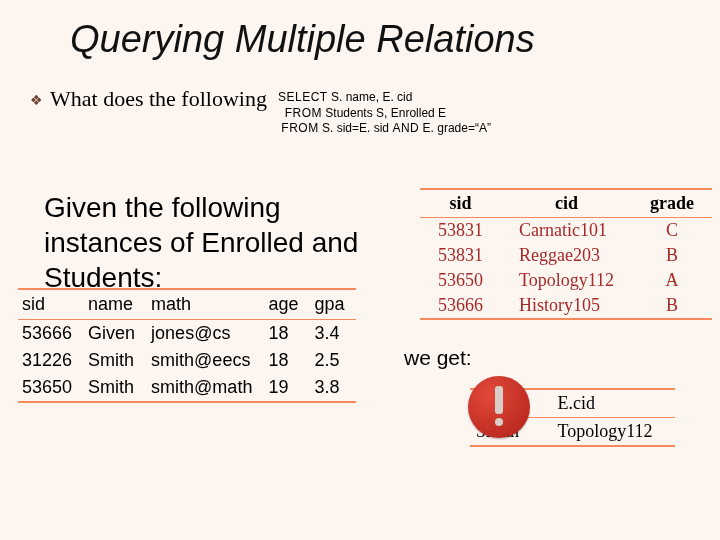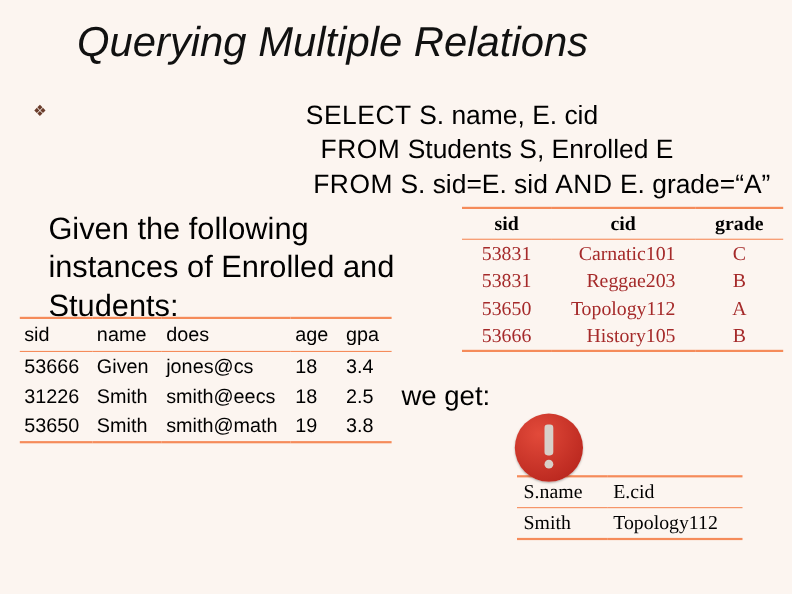--- a/index.html
+++ b/index.html
@@ -39,21 +39,21 @@
     left: 50px;
     top: 86px;
     font-size: 22px;
     line-height: 1.2;
     width: 240px;
   }
   .sql {
     position: absolute;
     left: 278px;
     top: 90px;
-    font-size: 24px;
+    font-size: 12px;
     font-family: Arial, sans-serif;
     line-height: 1.3;
   }
   .sql .kw {
     font-family: Arial, sans-serif;
     letter-spacing: 0.5px;
   }
   .given {
     position: absolute;
     left: 44px;
@@ -97,43 +97,42 @@
   }
   .enrolled th {
     font-weight: bold;
     text-align: center;
     padding: 3px 18px;
     border-top: 2px solid #f58b5a;
     border-bottom: 1px solid #f58b5a;
   }
   .enrolled td {
     padding: 2px 18px;
-    text-align: right;
+    text-align: left;
     color: #a52a2a;
   }
   .enrolled td.center { text-align: center; }
   .enrolled tr:last-child td {
     border-bottom: 2px solid #f58b5a;
   }
   .weget {
     position: absolute;
-    left: 365px;
+    left: 404px;
     top: 346px;
-    font-size: 25px;
+    font-size: 21px;
     font-family: Arial, sans-serif;
   }
   
   .result {
     position: absolute;
     left: 470px;
     top: 388px;
     border-collapse: collapse;
     font-family: "Times New Roman", serif;
     font-size: 18px;
-    margin-top: 44px;
   }
   .result th {
     font-weight: normal;
     text-align: left;
     padding: 3px 22px 3px 6px;
     border-top: 2px solid #f58b5a;
     border-bottom: 1px solid #f58b5a;
     color: #000;
   }
   .result td {
@@ -168,37 +167,37 @@
 </head>
 <body>
 
 <div class="slide">
 
   <div class="title">Querying Multiple Relations</div>
 
   <div class="bullet">❖</div>
 
   <div class="question">
-    <br>
+    <span>What does the following</span><br>
   </div>
 
   <div class="sql">
     <span class="kw">SELECT</span><span> S. name, E. cid</span><br>
     &nbsp;&nbsp;<span class="kw">FROM</span><span>  Students S, Enrolled E</span><br>
     &nbsp;<span class="kw">FROM</span><span> S. sid=E. sid </span><span class="kw">AND</span><span> E. grade=“A”</span>
   </div>
 
   <div class="given">Given the following instances of Enrolled and Students:</div>
 
   <table class="students">
     <thead>
         <tr>
       <th>sid</th>
       <th>name</th>
-      <th>does</th>
+      <th>math</th>
       <th>age</th>
       <th>gpa</th>
     </tr>
       </thead>
     <tbody>
       <tr>
         <td>53666</td>
         <td>Given</td>
         <td>jones@cs</td>
         <td>18</td>

